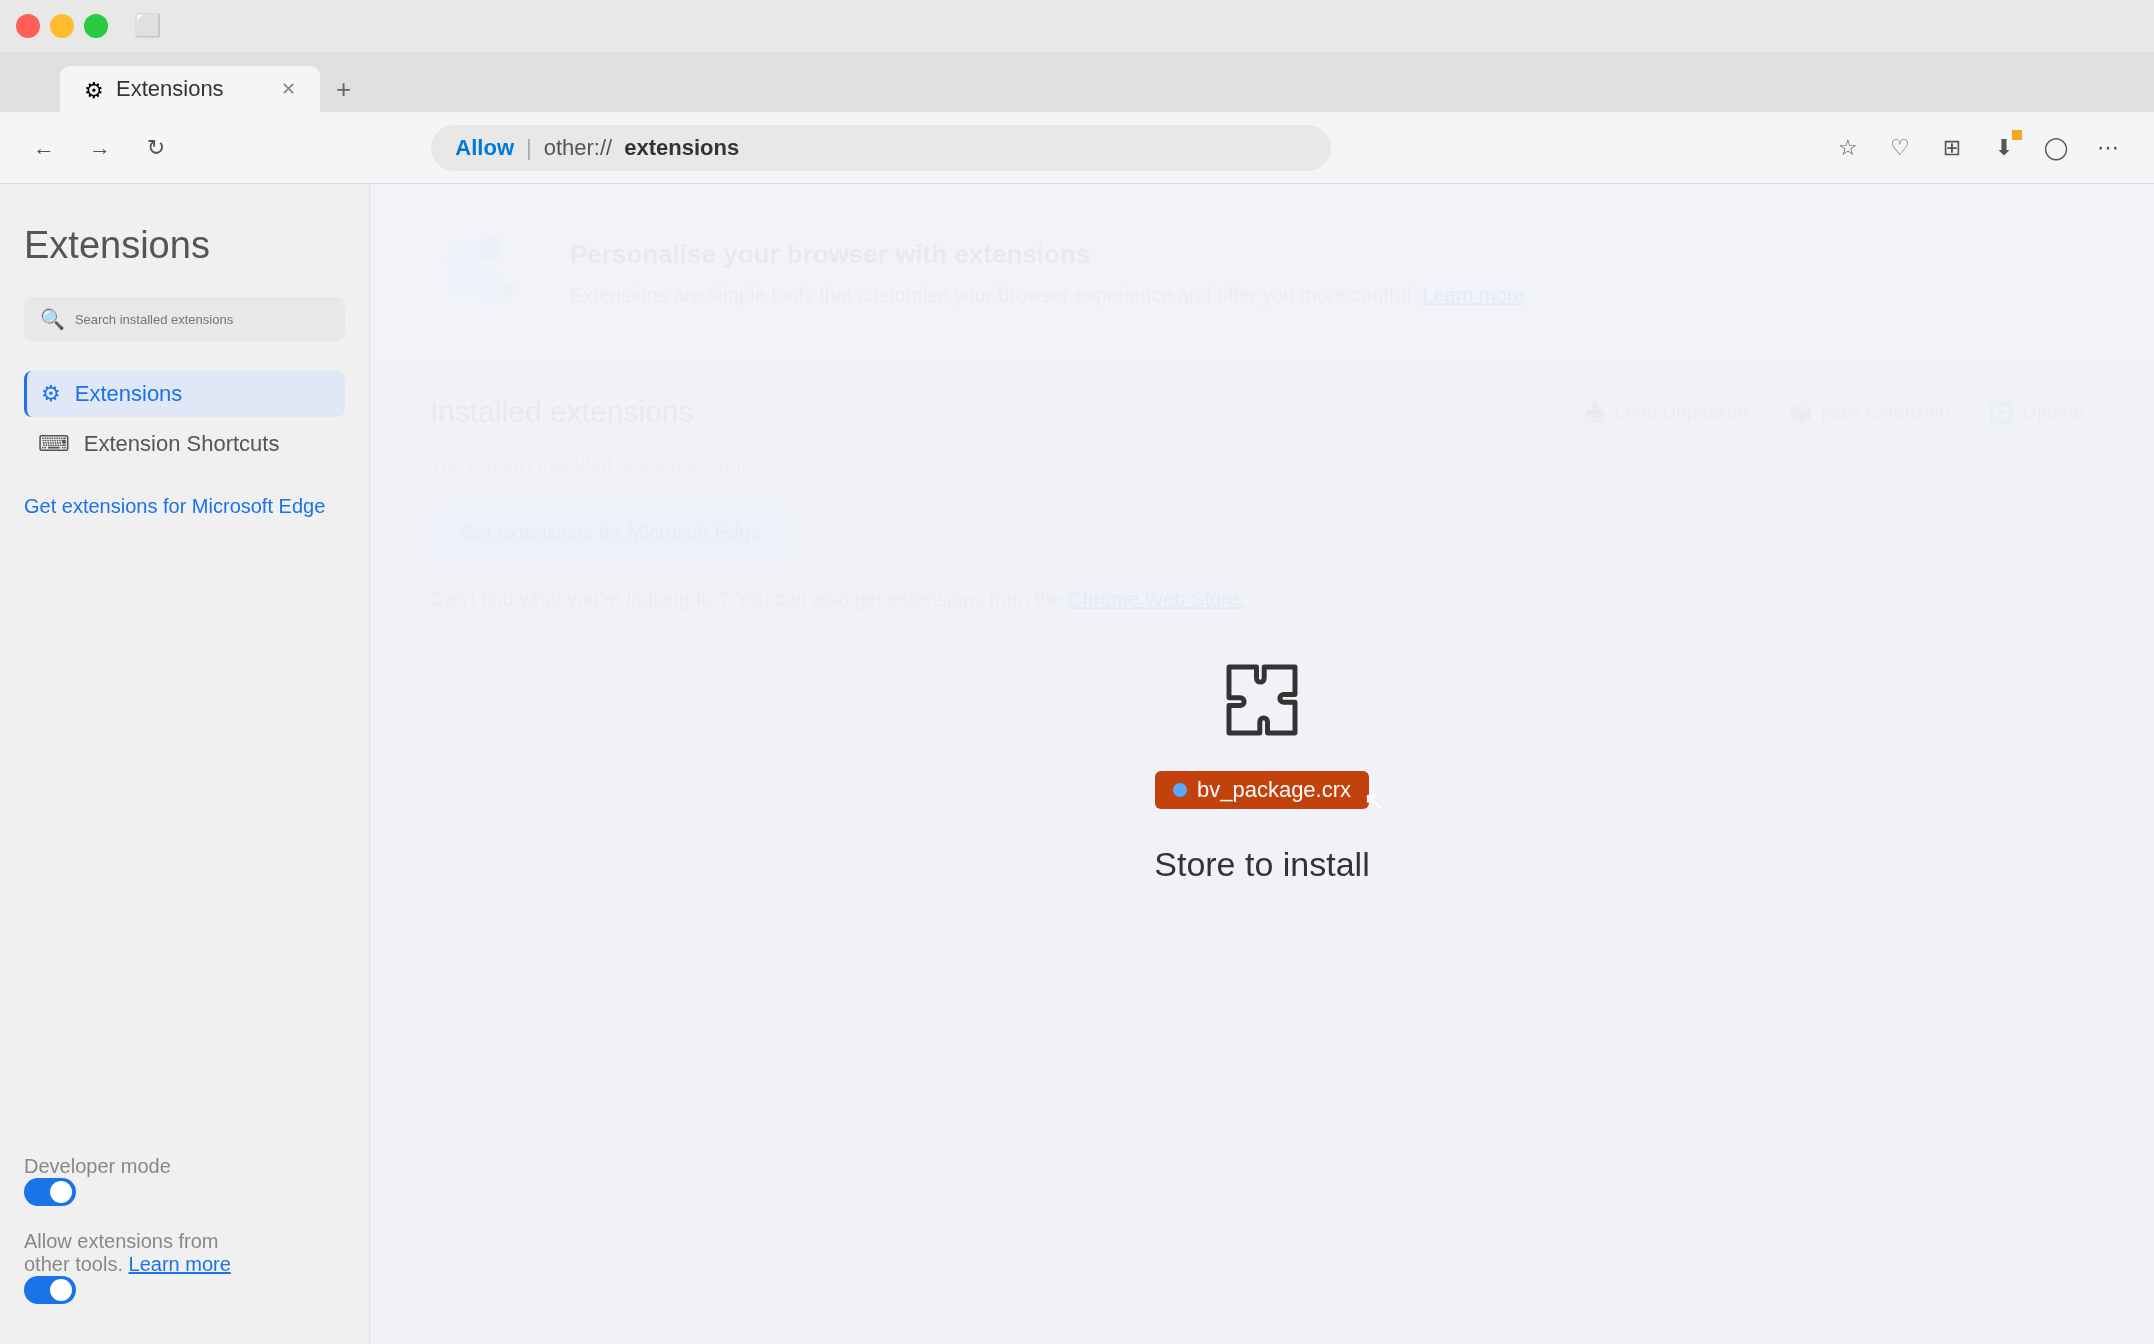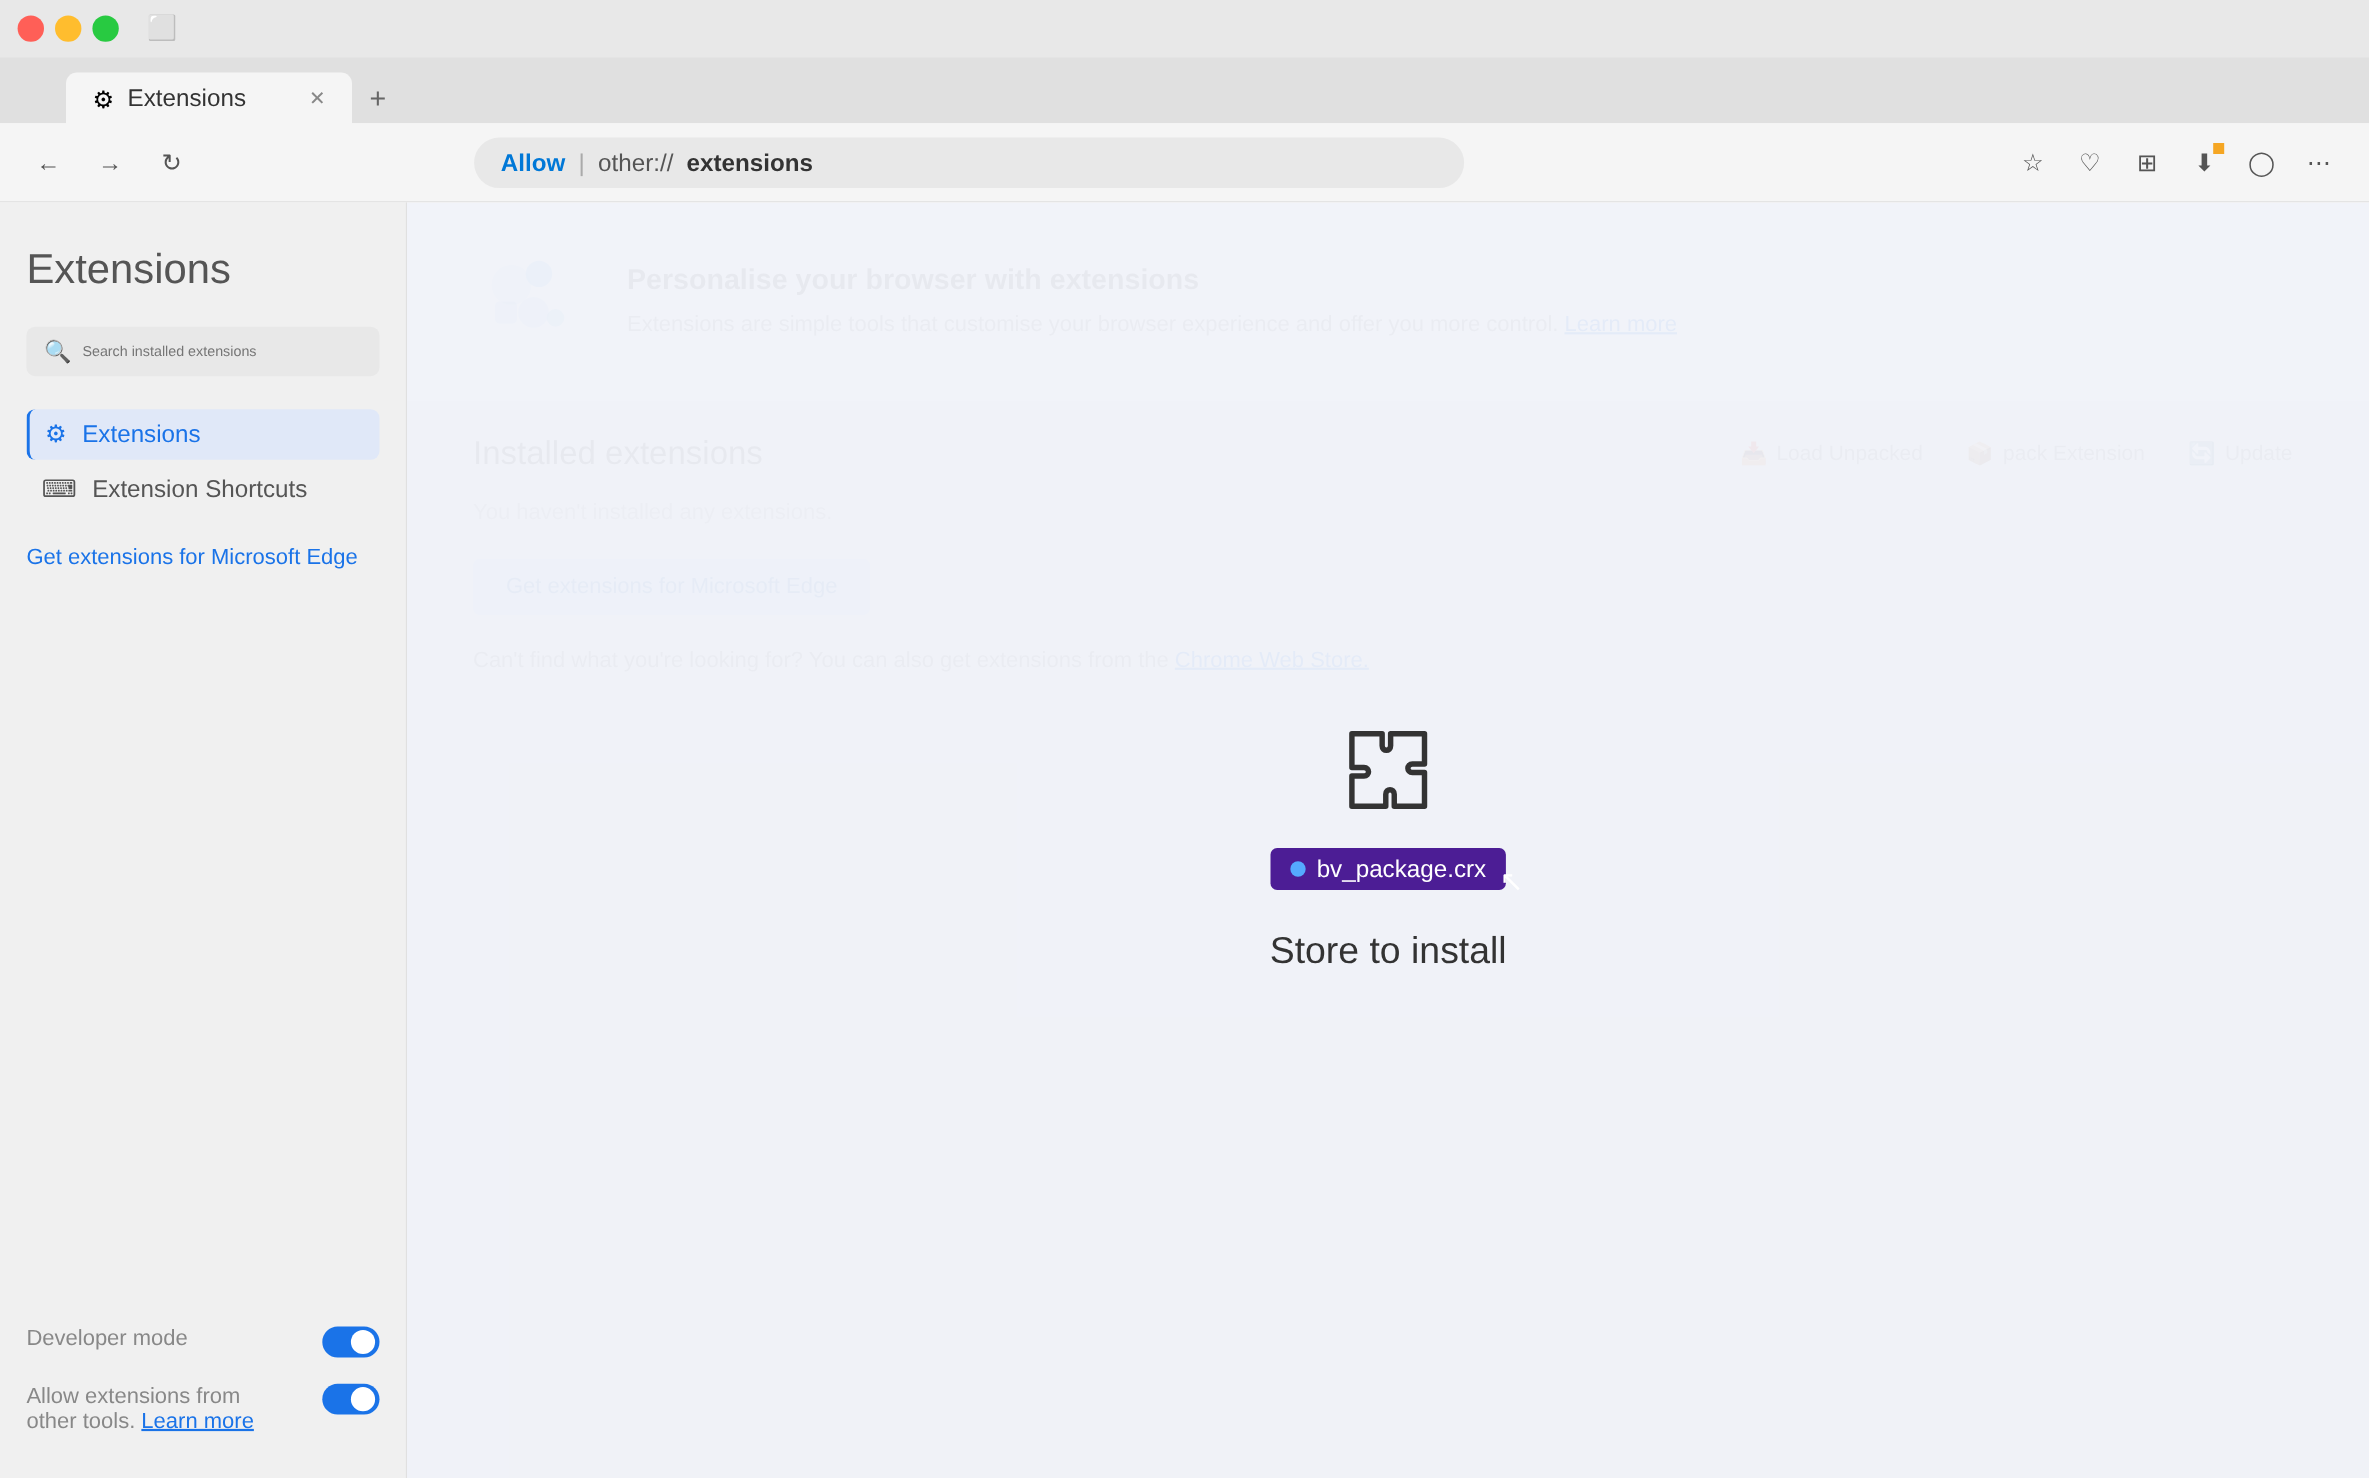--- a/index.html
+++ b/index.html
@@ -127,21 +127,21 @@
       color: #1a73e8;
       border-left: 3px solid #1a73e8;
     }
     .sidebar-nav-item .nav-icon { font-size: 22px; }
     .sidebar-link {
       font-size: 20px; color: #1a73e8; text-decoration: none;
       margin-top: 8px; cursor: pointer;
     }
     .sidebar-bottom { margin-top: auto; display: flex; flex-direction: column; gap: 24px; }
     .toggle-row {
-      display: flex; align-items: flex-start; justify-content: space-between;
+      display: flex; align-items: flex-start; justify-content: space-between; flex-direction: column;
     }
     .toggle-label { font-size: 20px; color: #888; max-width: 240px; }
     .toggle-label a { color: #1a73e8; }
     .toggle {
       width: 52px; height: 28px; background: #1a73e8; border-radius: 14px;
       position: relative; cursor: pointer; flex-shrink: 0;
     }
     .toggle::after {
       content: ''; position: absolute; top: 3px; right: 4px;
       width: 22px; height: 22px; background: white; border-radius: 50%;
@@ -208,21 +208,21 @@
       background: rgba(240,242,248,0.92);
       display: flex;
       flex-direction: column;
       align-items: center;
       justify-content: center;
       z-index: 10;
     }
     .file-badge {
       display: flex;
       align-items: center;
-      background: #4c1d95;
+      background: #c2410c;
       color: white;
       border-radius: 6px;
       padding: 6px 18px;
       font-size: 22px;
       gap: 10px;
       margin-bottom: 20px;
       position: relative;
     }
     .file-badge-dot {
       width: 14px; height: 14px; background: #5af; border-radius: 50%;

